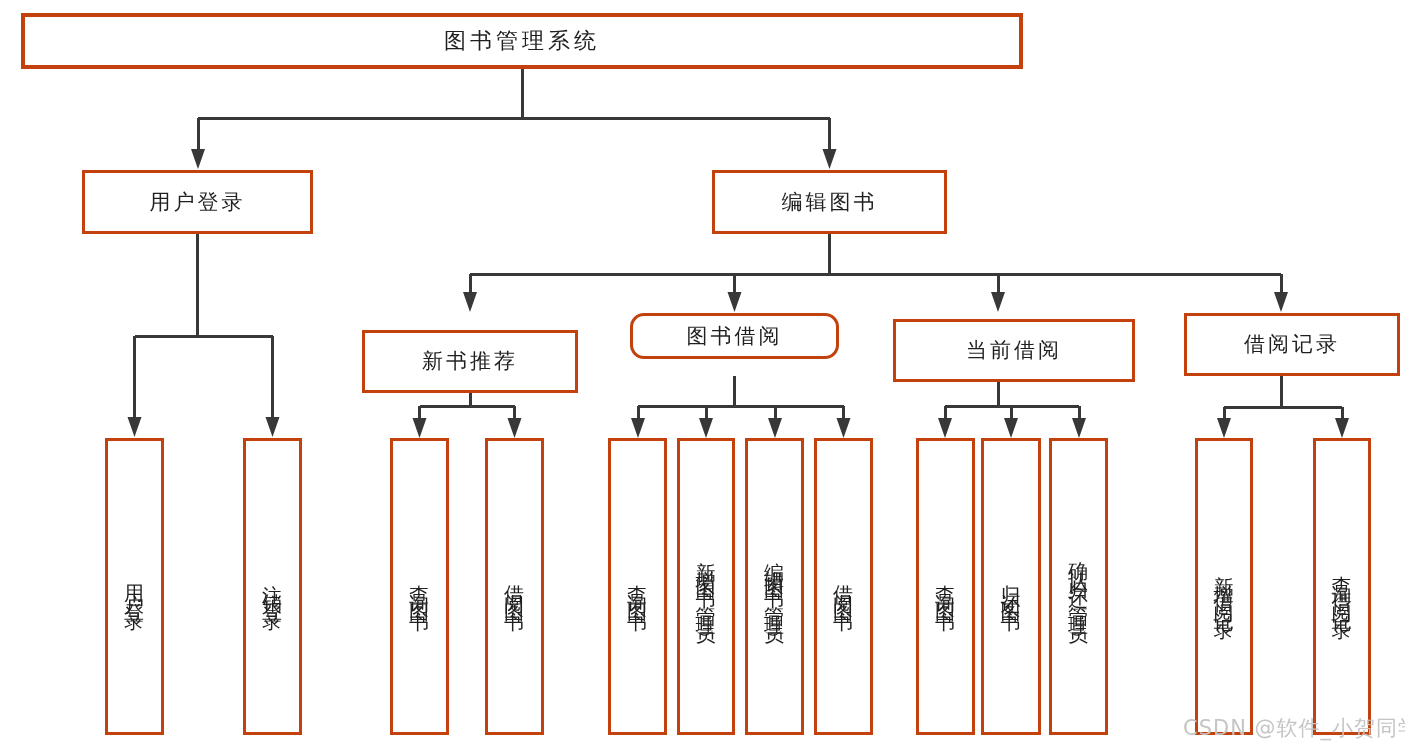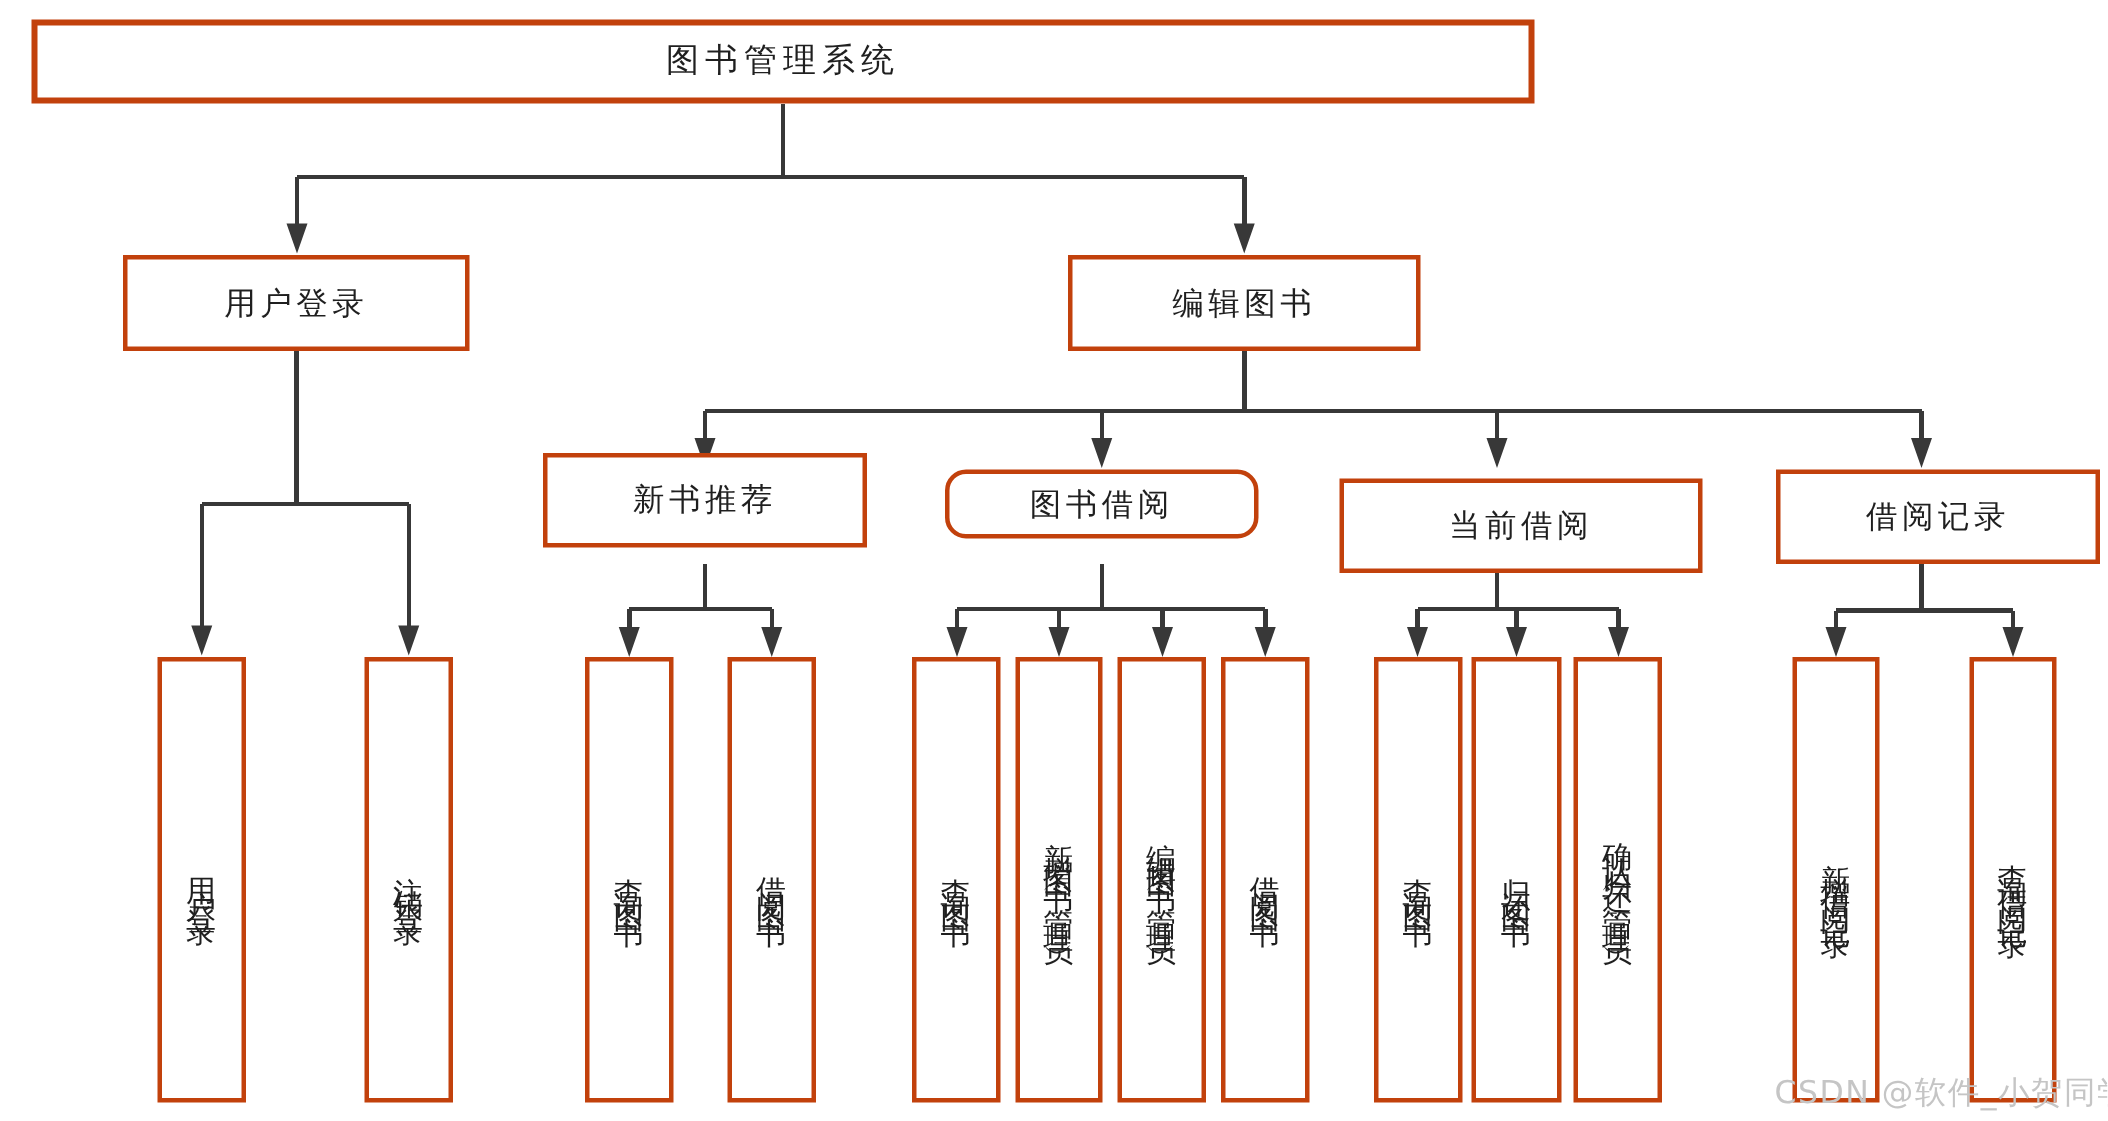--- a/index.html
+++ b/index.html
@@ -95,21 +95,21 @@
     <span>图书管理系统</span>
   </div>
 
   <div class="box hbox" style="left:82px; top:170px; width:231px; height:64px;">
     <span>用户登录</span>
   </div>
   <div class="box hbox" style="left:712px; top:170px; width:235px; height:64px;">
     <span>编辑图书</span>
   </div>
 
-  <div class="box hbox" style="left:362px; top:302px; width:216px; height:63px;">
+  <div class="box hbox" style="left:362px; top:330px; width:216px; height:63px;">
     <span>新书推荐</span>
   </div>
   <div class="box hbox" style="left:630px; top:313px; width:209px; height:46px;border-radius:14px;">
     <span>图书借阅</span>
   </div>
   <div class="box hbox" style="left:893px; top:319px; width:242px; height:63px;">
     <span>当前借阅</span>
   </div>
   <div class="box hbox" style="left:1173px; top:313px; width:216px; height:63px;margin-left:11px;">
     <span>借阅记录</span>

